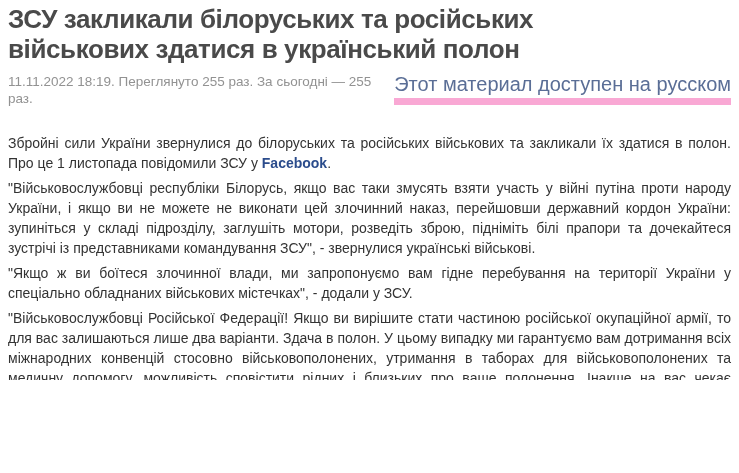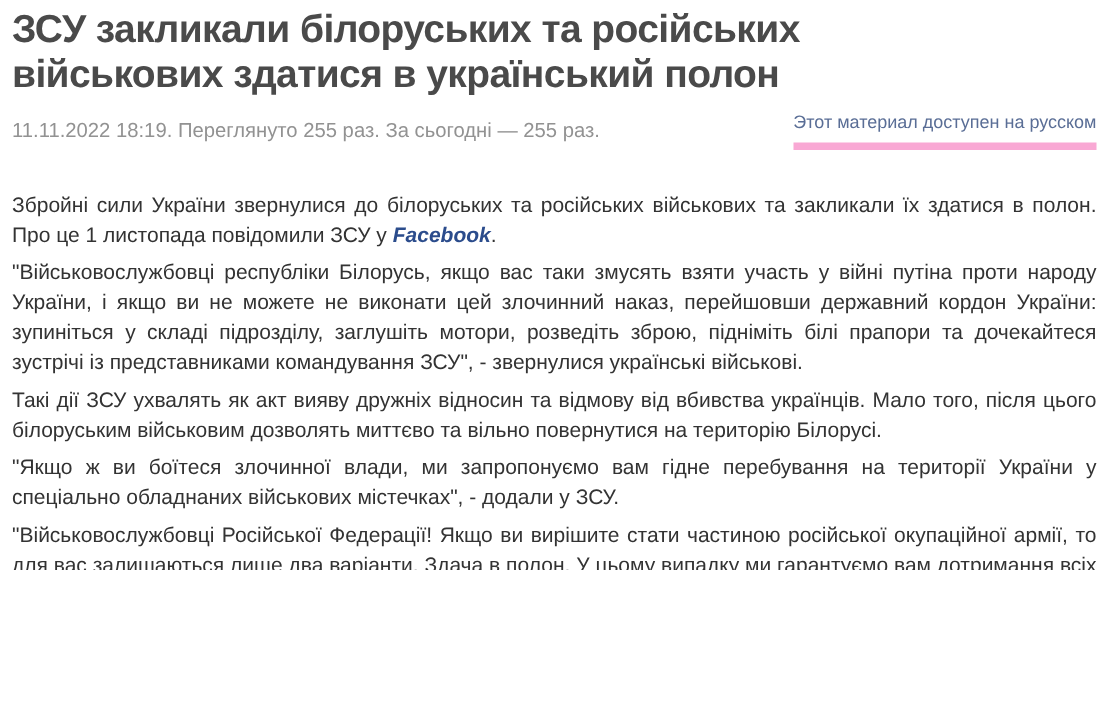--- a/index.html
+++ b/index.html
@@ -31,62 +31,60 @@
     align-items: center;
     margin: 0 0 26px 0;
   }
   .date-views {
     color: #929292;
     font-size: 13.5px;
     line-height: 17px;
   }
   .lang-link {
     color: #5a6e96;
-    font-size: 12px;
+    font-size: 20px;
     line-height: 17px;
     text-decoration: none;
     padding-bottom: 5px;
-    border-bottom: 5px solid #f9a8d4;
+    border-bottom: 7px solid #f9a8d4;
     cursor: pointer;
     white-space: nowrap;
   }
   .body-text p {
     margin: 0 0 5px 0;
     font-size: 14px;
     line-height: 20px;
     color: #333333;
     text-align: justify;
   }
   .fb-link {
     color: #2b4c8c;
     font-weight: bold;
     text-decoration: none;
     cursor: pointer;
-    font-style: italic;
   }
 </style>
 </head>
 <body>
 
 <div class="page">
 
   <h1 class="article-title">ЗСУ закликали білоруських та російських військових здатися в український полон</h1>
 
   <div class="meta-row">
     <span class="date-views">11.11.2022 18:19. Переглянуто 255 раз. За сьогодні — 255 раз.</span>
     <a class="lang-link">Этот материал доступен на русском</a>
   </div>
 
   <div class="body-text">
 
     <p><span>Збройні сили України звернулися до білоруських та російських військових та закликали їх здатися в полон. Про це 1 листопада повідомили ЗСУ у </span><a class="fb-link">Facebook</a><span>.</span></p>
 
     <p>"Військовослужбовці республіки Білорусь, якщо вас таки змусять взяти участь у війні путіна проти народу України, і якщо ви не можете не виконати цей злочинний наказ, перейшовши державний кордон України: зупиніться у складі підрозділу, заглушіть мотори, розведіть зброю, підніміть білі прапори та дочекайтеся зустрічі із представниками командування ЗСУ", - звернулися українські військові.</p>
 
-    <p>Такі дії ЗСУ ухвалять як акт вияву дружніх відносин та відмову від вбивства українців. Мало того, після цього білоруським військовим дозволять миттєво та вільно повернутися на територію Білорусі.</p>
 
     <p>"Якщо ж ви боїтеся злочинної влади, ми запропонуємо вам гідне перебування на території України у спеціально обладнаних військових містечках", - додали у ЗСУ.</p>
 
 
     <p>"Військовослужбовці Російської Федерації! Якщо ви вирішите стати частиною російської окупаційної армії, то для вас залишаються лише два варіанти. Здача в полон. У цьому випадку ми гарантуємо вам дотримання всіх міжнародних конвенцій стосовно військовополонених, утримання в таборах для військовополонених та медичну допомогу, можливість сповістити рідних і близьких про ваше полонення. Інакше на вас чекає неминуча смерть", - підсумували українські військові.</p>
 
   </div>
 
 </div>
 

